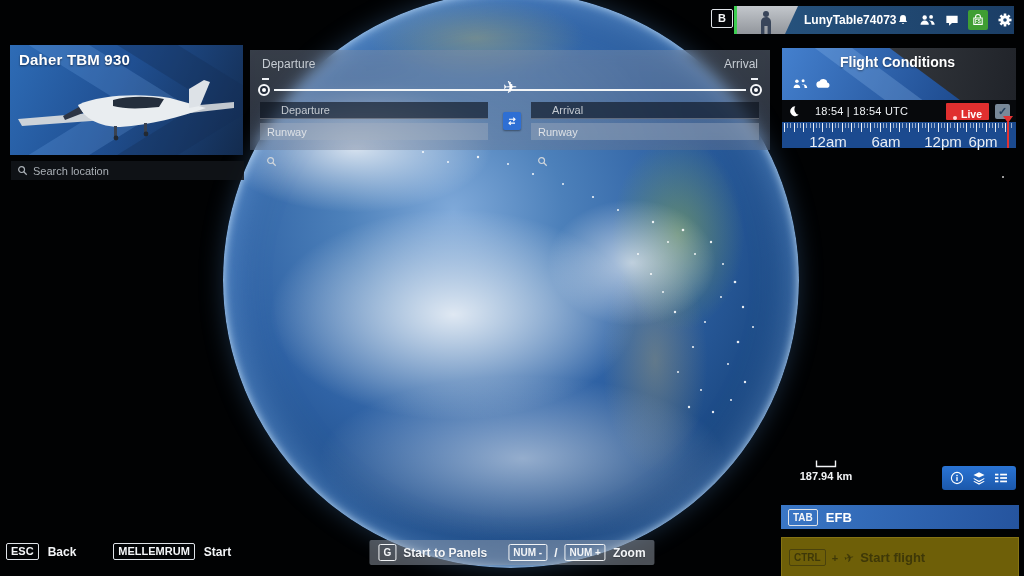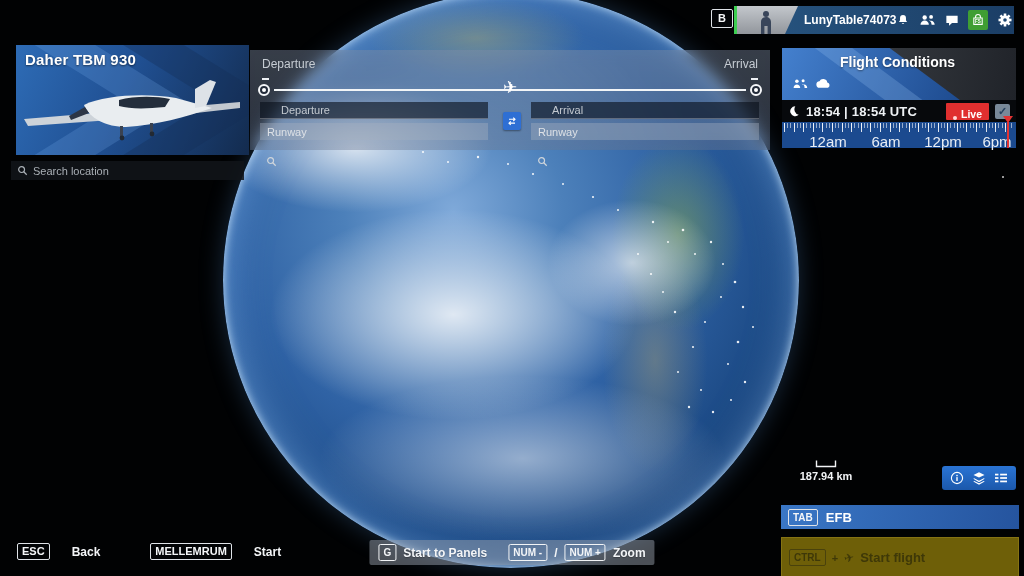--- a/index.html
+++ b/index.html
@@ -49,21 +49,21 @@
     clip-path:polygon(0 0,100% 0,calc(100% - 13px) 100%,0 100%);
     display:flex;align-items:flex-end;justify-content:center;
   }
   #avatar::before{content:"";position:absolute;left:0;top:0;bottom:0;width:3px;background:#3ecf52;}
   #username{margin-left:50px;font-size:12px;font-weight:bold;color:#fff;}
   #bar-icons{margin-left:auto;display:flex;align-items:center;gap:9px;padding-right:7px;}
   #fs-tile{width:20px;height:20px;background:#3f9e33;border-radius:2px;display:flex;align-items:center;justify-content:center;}
 
   
   #aircraft-card{
-    left:16px;top:45px;width:233px;height:110px;overflow:hidden;
+    left:10px;top:45px;width:233px;height:110px;overflow:hidden;
     background:linear-gradient(115deg,#2e6cb6 0%,#205093 45%,#132b4e 100%);
   }
   #aircraft-card .chev1,#aircraft-card .chev2{position:absolute;inset:0;}
   #aircraft-card .chev1{background:rgba(120,175,235,.22);clip-path:polygon(8% 0,34% 0,72% 50%,34% 100%,8% 100%,46% 50%);}
   #aircraft-card .chev2{background:rgba(20,45,85,.35);clip-path:polygon(46% 0,72% 0,110% 50%,72% 100%,46% 100%,84% 50%);}
   #aircraft-title{position:absolute;left:9px;top:6px;font-size:15px;font-weight:bold;color:#fff;letter-spacing:.2px;text-shadow:0 1px 2px rgba(0,0,0,.5);}
   #plane-art{position:absolute;left:6px;top:26px;}
 
   
   #search-bar{
@@ -111,21 +111,21 @@
   #fc-header{position:absolute;inset:0 0 auto 0;height:52px;overflow:hidden;
     background:linear-gradient(100deg,#43474e 0%,#33373d 45%,#202329 100%);}
   #fc-header .blue-wedge{position:absolute;inset:0;background:linear-gradient(115deg,#4480ce,#1d4a8e 80%);
     clip-path:polygon(0 0,46% 0,76% 100%,0 100%);}
   #fc-header .blue-wedge2{position:absolute;inset:0;background:rgba(150,195,245,.25);
     clip-path:polygon(14% 0,30% 0,60% 100%,44% 100%);}
   #fc-title{position:absolute;left:10px;top:6px;font-size:14px;font-weight:bold;color:#fff;text-shadow:0 1px 2px rgba(0,0,0,.45);margin-left:48px;}
   #fc-icons{position:absolute;left:10px;top:30px;display:flex;gap:7px;align-items:center;}
   #fc-time-row{position:absolute;left:0;top:52px;width:234px;height:22px;background:rgba(8,10,14,.85);
     display:flex;align-items:center;gap:6px;padding:0 6px;box-sizing:border-box;}
-  #fc-time{font-size:13px;font-weight:bold;color:#eef1f4;letter-spacing:.2px;}
+  #fc-time{font-size:11px;font-weight:normal;color:#eef1f4;letter-spacing:.2px;margin-left:9px;}
   #live-badge{margin-left:auto;height:17px;background:#e02f2f;border-radius:1px;display:flex;align-items:flex-end;gap:4px;
     padding:0 7px;color:#fff;font-size:10.5px;font-weight:bold;}
   #live-badge .dot{width:4px;height:4px;border-radius:50%;background:#ffd7d7;}
   #live-check{width:15px;height:15px;border-radius:2px;background:rgba(160,180,200,.75);
     display:flex;align-items:center;justify-content:center;font-size:11px;color:#27425e;font-weight:bold;}
   #fc-timeline{position:absolute;left:0;top:74px;width:234px;height:26px;background:#1b4a8f;overflow:visible;}
   #fc-ticks{position:absolute;left:2px;right:2px;top:1px;height:9px;
     background:
       repeating-linear-gradient(90deg,rgba(255,255,255,.85) 0 1px,transparent 1px 9.6px),
       repeating-linear-gradient(90deg,rgba(255,255,255,.55) 0 1px,transparent 1px 3.2px);
@@ -146,21 +146,21 @@
     display:flex;align-items:center;gap:8px;padding:0 7px;box-sizing:border-box;}
   #efb-label{font-size:13px;font-weight:bold;color:#fff;}
   #start-btn{left:781px;top:537px;width:238px;height:41px;background:#6e5f08;border:1px solid #857313;
     box-sizing:border-box;display:flex;align-items:center;gap:6px;padding:0 7px;color:#3e3808;}
   #start-btn .key-badge{border-color:#4a420c;color:#3e3808;}
   #start-btn .plus{font-size:11px;font-weight:bold;}
   #start-plane{font-size:12px;transform:rotate(-12deg);}
   #start-label{font-size:13px;font-weight:bold;}
 
   
-  #hints-left{left:17px;top:543px;display:flex;align-items:center;gap:22px;text-align:center;}
+  #hints-left{left:6px;top:543px;display:flex;align-items:center;gap:9px;text-align:center;}
   .hint-label{font-size:12px;font-weight:bold;color:#f3f5f7;}
   #hints-left .key-badge{background:rgba(4,6,10,.45);font-size:11px;border-width:1.5px;}
   #hints-center{left:50%;top:540px;transform:translateX(-50%);
     background:rgba(150,158,170,.5);border-radius:2px;display:flex;align-items:center;gap:7px;
     padding:4px 9px;}
   #hints-center .key-badge{border-color:#f2f4f6;}
   #hints-center .hint-label{text-shadow:0 1px 1px rgba(0,0,0,.25);}
   .sep{font-size:12px;font-weight:bold;color:#f3f5f7;}
 
   svg{display:block;}
@@ -350,21 +350,21 @@
         <span class="dot"></span>
         <span>Live</span>
       </span>
     <span id="live-check">✓</span>
   </div>
   <div id="fc-timeline">
     <div id="fc-ticks"></div>
     <span class="tl-label" style="left:46px;">12am</span>
     <span class="tl-label" style="left:104px;">6am</span>
     <span class="tl-label" style="left:161px;">12pm</span>
-    <span class="tl-label" style="left:215px;">6pm</span>
+    <span class="tl-label" style="left:201px;">6pm</span>
     <div id="tl-marker"></div>
   </div>
 </div>
 
 <div id="scale-wrap" class="abs">
   <svg width="22" height="8" viewBox="0 0 22 8" style="margin:0 auto;">
       <path d="M1.5 0.5v6h19v-6" fill="none" stroke="#f2f4f6" stroke-width="1.4"></path>
     </svg>
   <div id="scale-label">187.94 km</div>
 </div>

